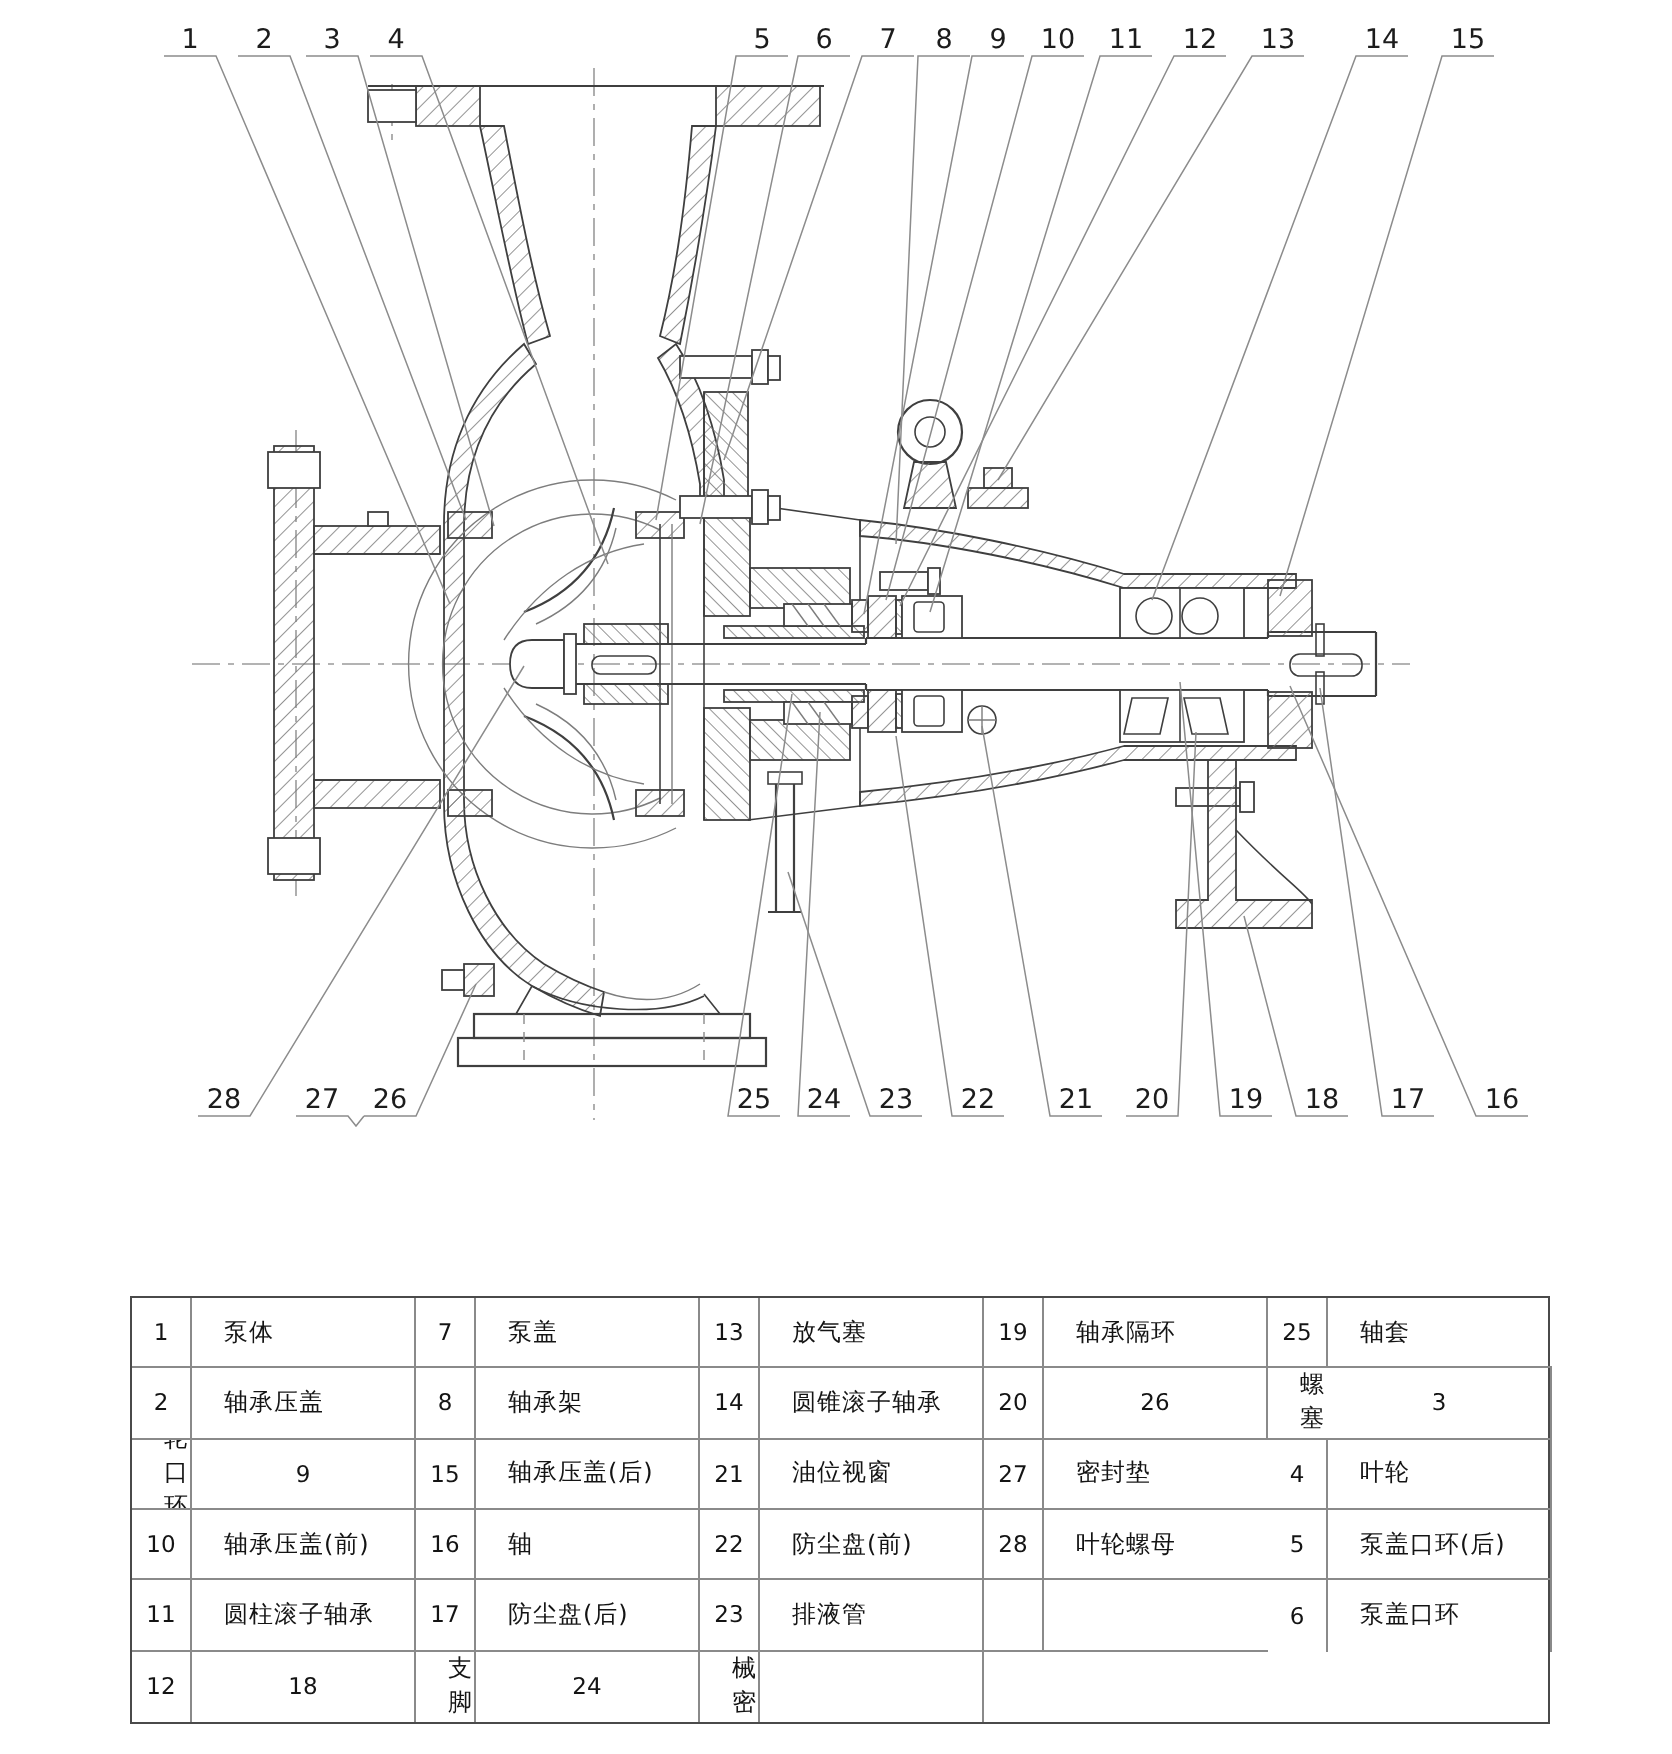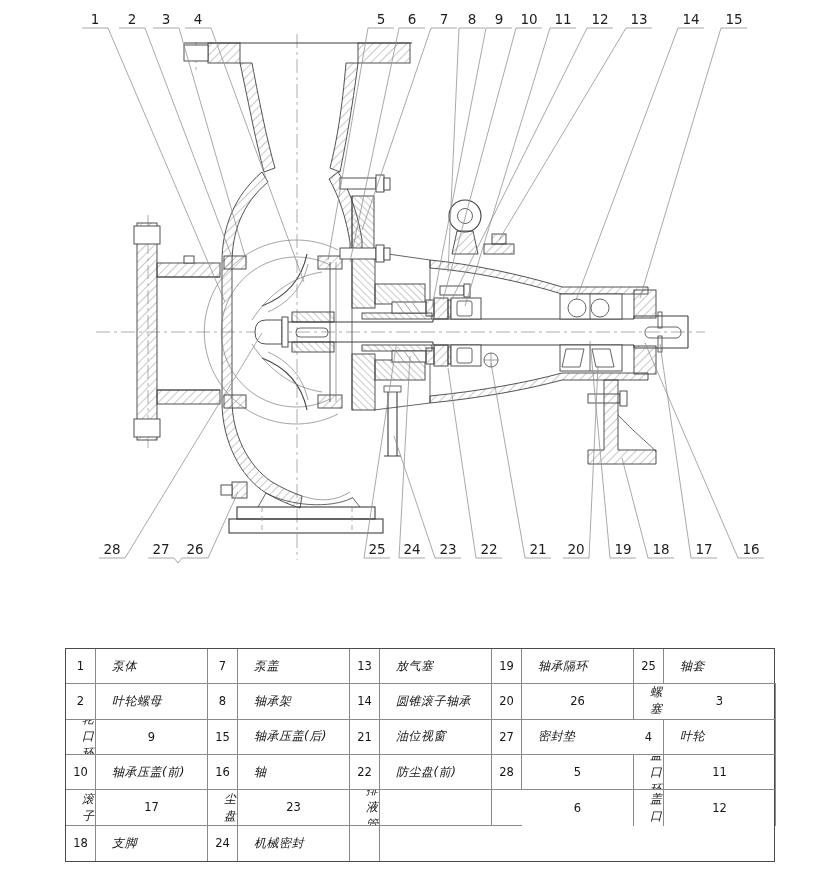--- a/index.html
+++ b/index.html
@@ -17,21 +17,21 @@
   .leader{fill:none;stroke:#8c8c8c;stroke-width:0.75;}
   .callout text{font-family:"DejaVu Sans","Liberation Sans",sans-serif;font-size:13.5px;fill:#1c1c1c;text-anchor:middle;}
   
   .parts-table{position:absolute;left:65px;top:648px;width:710px;height:214px;
     display:grid;box-sizing:border-box;
     grid-template-columns:30px 112px 30px 112px 30px 112px 30px 112px 30px 112px;
     grid-auto-rows:1fr;border:1px solid #4a4a4a;background:#fff;}
   .cell{border-right:1px solid #8a8a8a;border-bottom:1px solid #8a8a8a;
     display:flex;align-items:center;font-size:12px;color:#141414;box-sizing:border-box;overflow:hidden;}
   .cell.num{justify-content:center;font-size:11.5px;}
-  .cell.name{padding-left:16px;letter-spacing:.5px;font-style:italic;}
+  .cell.name{padding-left:16px;letter-spacing:.5px;}
   .cell.no-r{border-right:none;}
   .cell.no-b{border-bottom:none;}
 </style>
 </head>
 <body>
 
 <div id="stage">
 
 <svg width="836" height="620" viewBox="0 0 836 620">
   <defs>
@@ -332,21 +332,21 @@
   <div class="cell num">7</div>
   <div class="cell name">泵盖</div>
   <div class="cell num">13</div>
   <div class="cell name">放气塞</div>
   <div class="cell num">19</div>
   <div class="cell name">轴承隔环</div>
   <div class="cell num">25</div>
   <div class="cell name no-r">轴套</div>
 
   <div class="cell num">2</div>
-  <div class="cell name">叶轮螺母</div>
+  <div class="cell name">轴承压盖</div>
   <div class="cell num">8</div>
   <div class="cell name">轴承架</div>
   <div class="cell num">14</div>
   <div class="cell name">圆锥滚子轴承</div>
   <div class="cell num">20</div>
   <div class="cell num">26</div>
   <div class="cell name no-r">螺塞</div>
 
   <div class="cell num">3</div>
   <div class="cell name">叶轮口环(前)</div>
@@ -360,20 +360,21 @@
 
   <div class="cell num">4</div>
   <div class="cell name">叶轮</div>
   <div class="cell num">10</div>
   <div class="cell name">轴承压盖(前)</div>
   <div class="cell num">16</div>
   <div class="cell name">轴</div>
   <div class="cell num">22</div>
   <div class="cell name">防尘盘(前)</div>
   <div class="cell num">28</div>
+  <div class="cell name no-r">叶轮螺母</div>
 
   <div class="cell num">5</div>
   <div class="cell name">泵盖口环(后)</div>
   <div class="cell num">11</div>
   <div class="cell name">圆柱滚子轴承</div>
   <div class="cell num">17</div>
   <div class="cell name">防尘盘(后)</div>
   <div class="cell num">23</div>
   <div class="cell name">排液管</div>
   <div class="cell num"></div>

